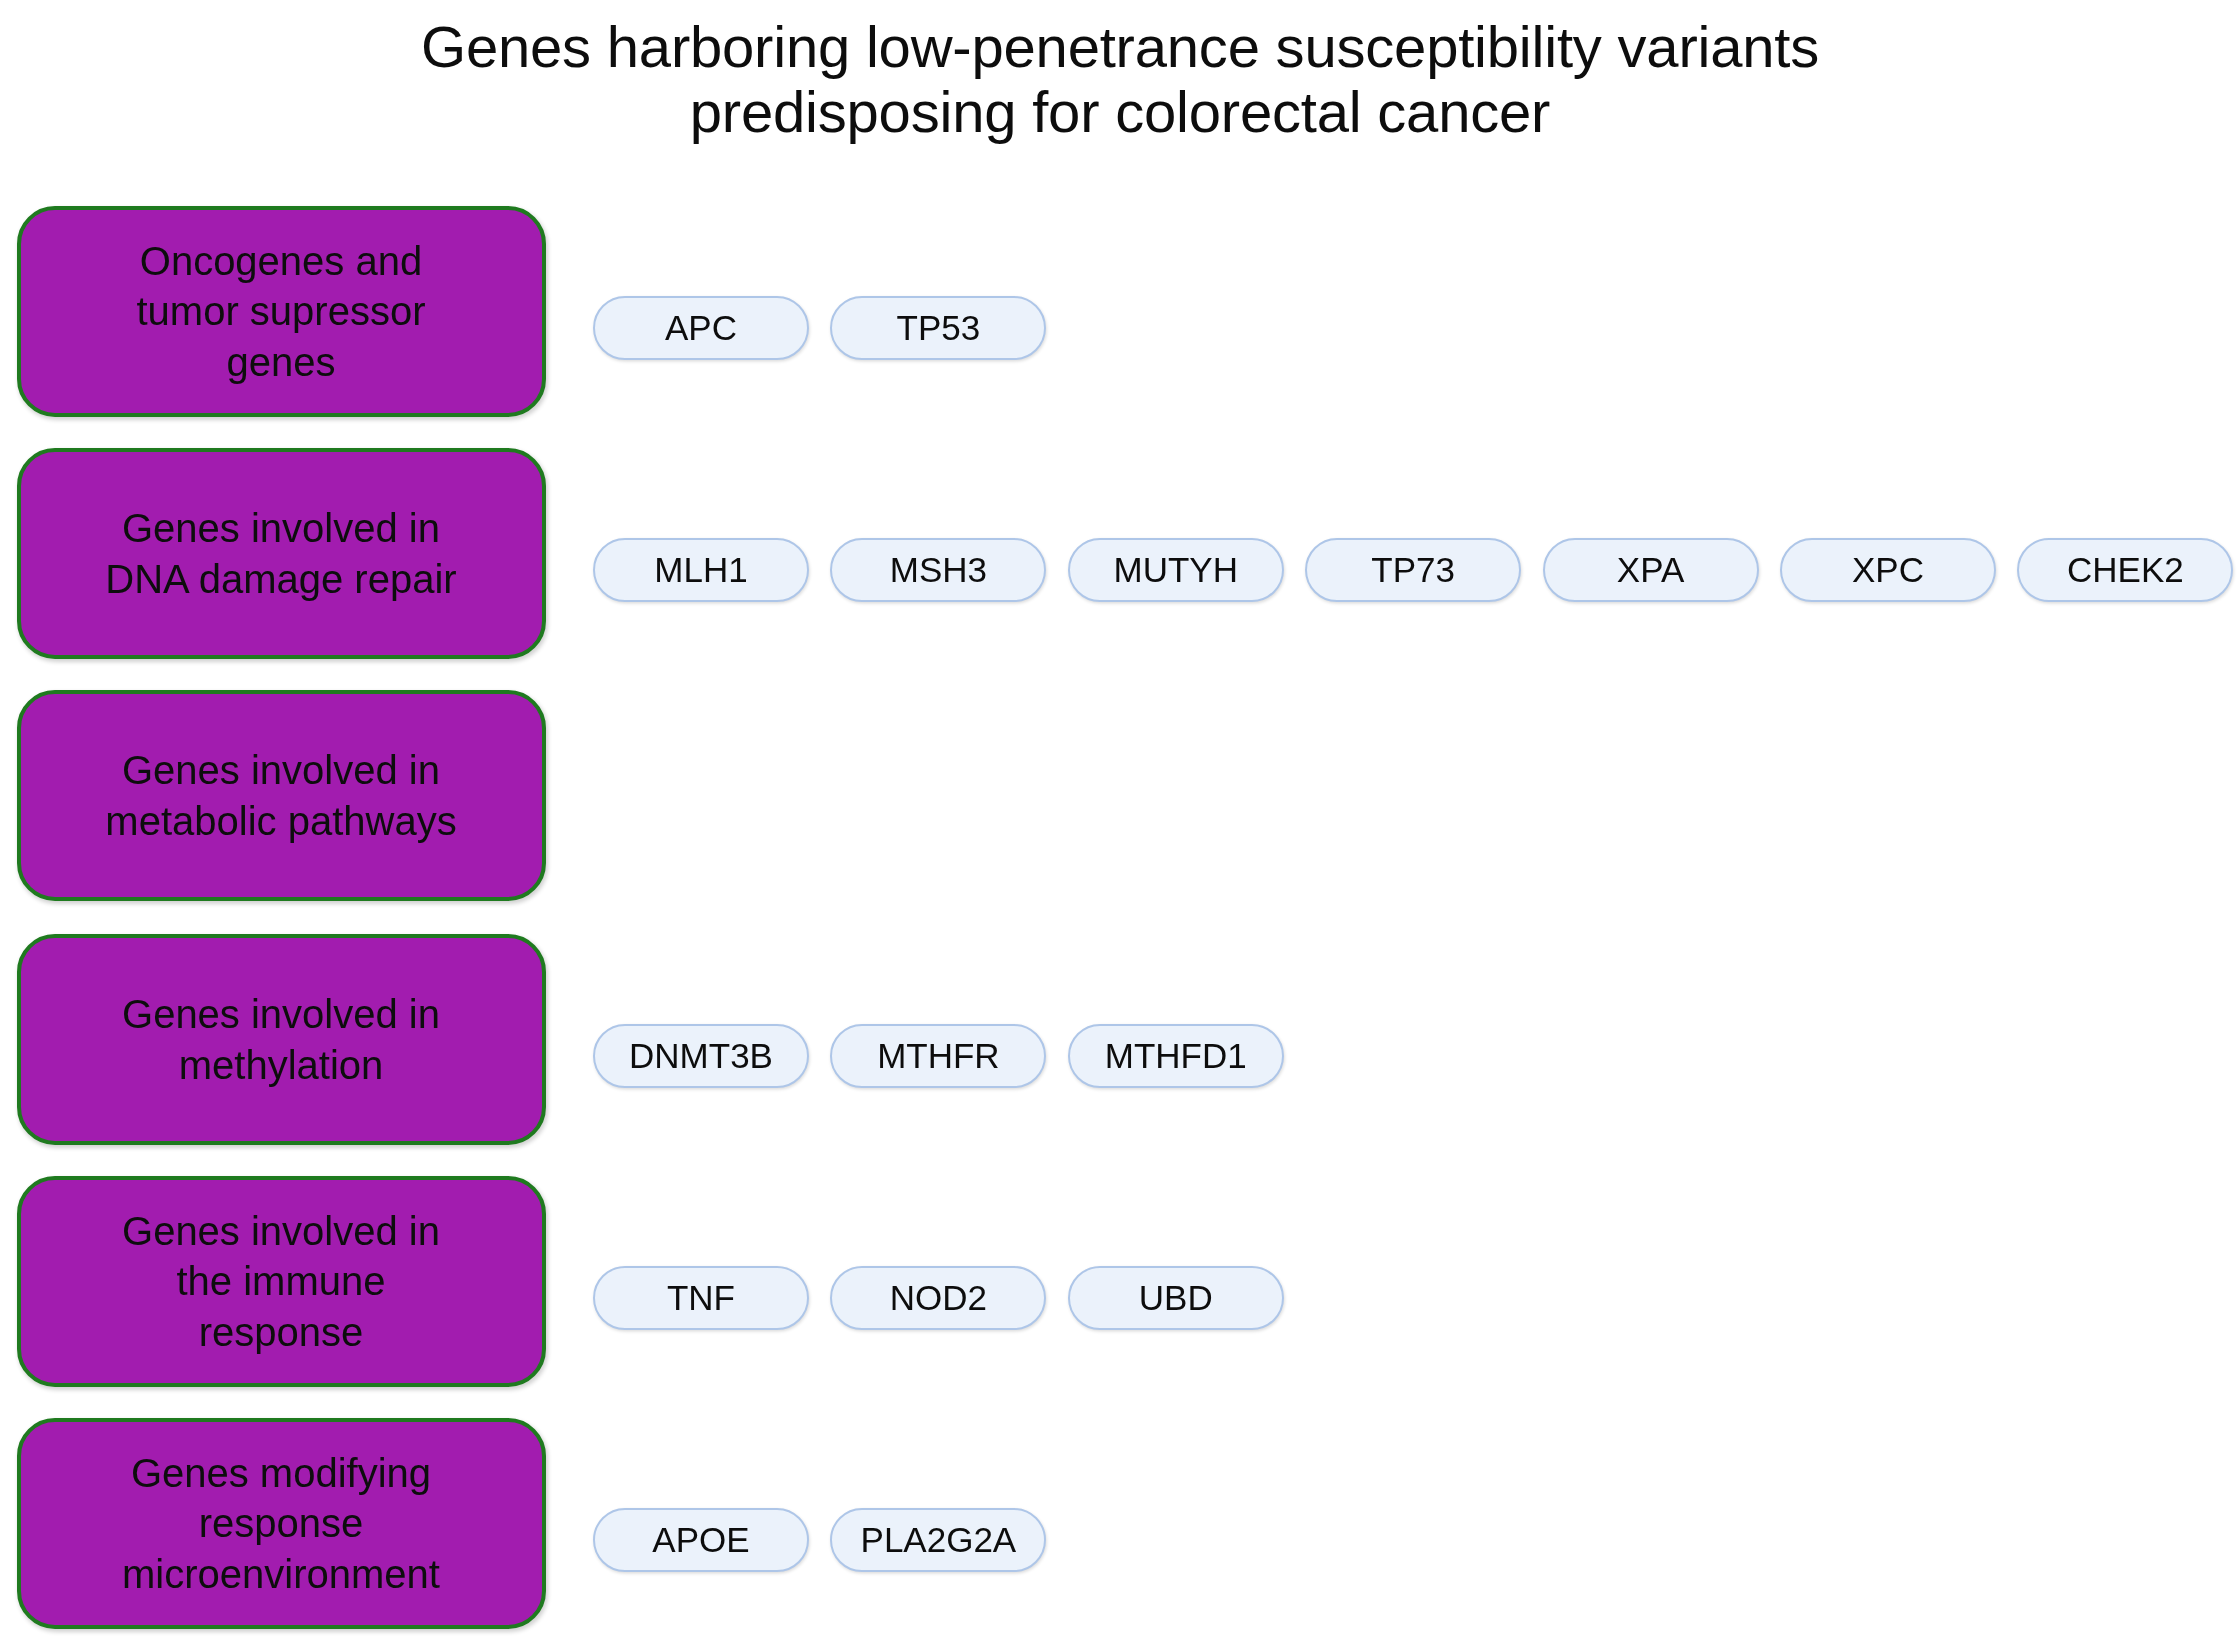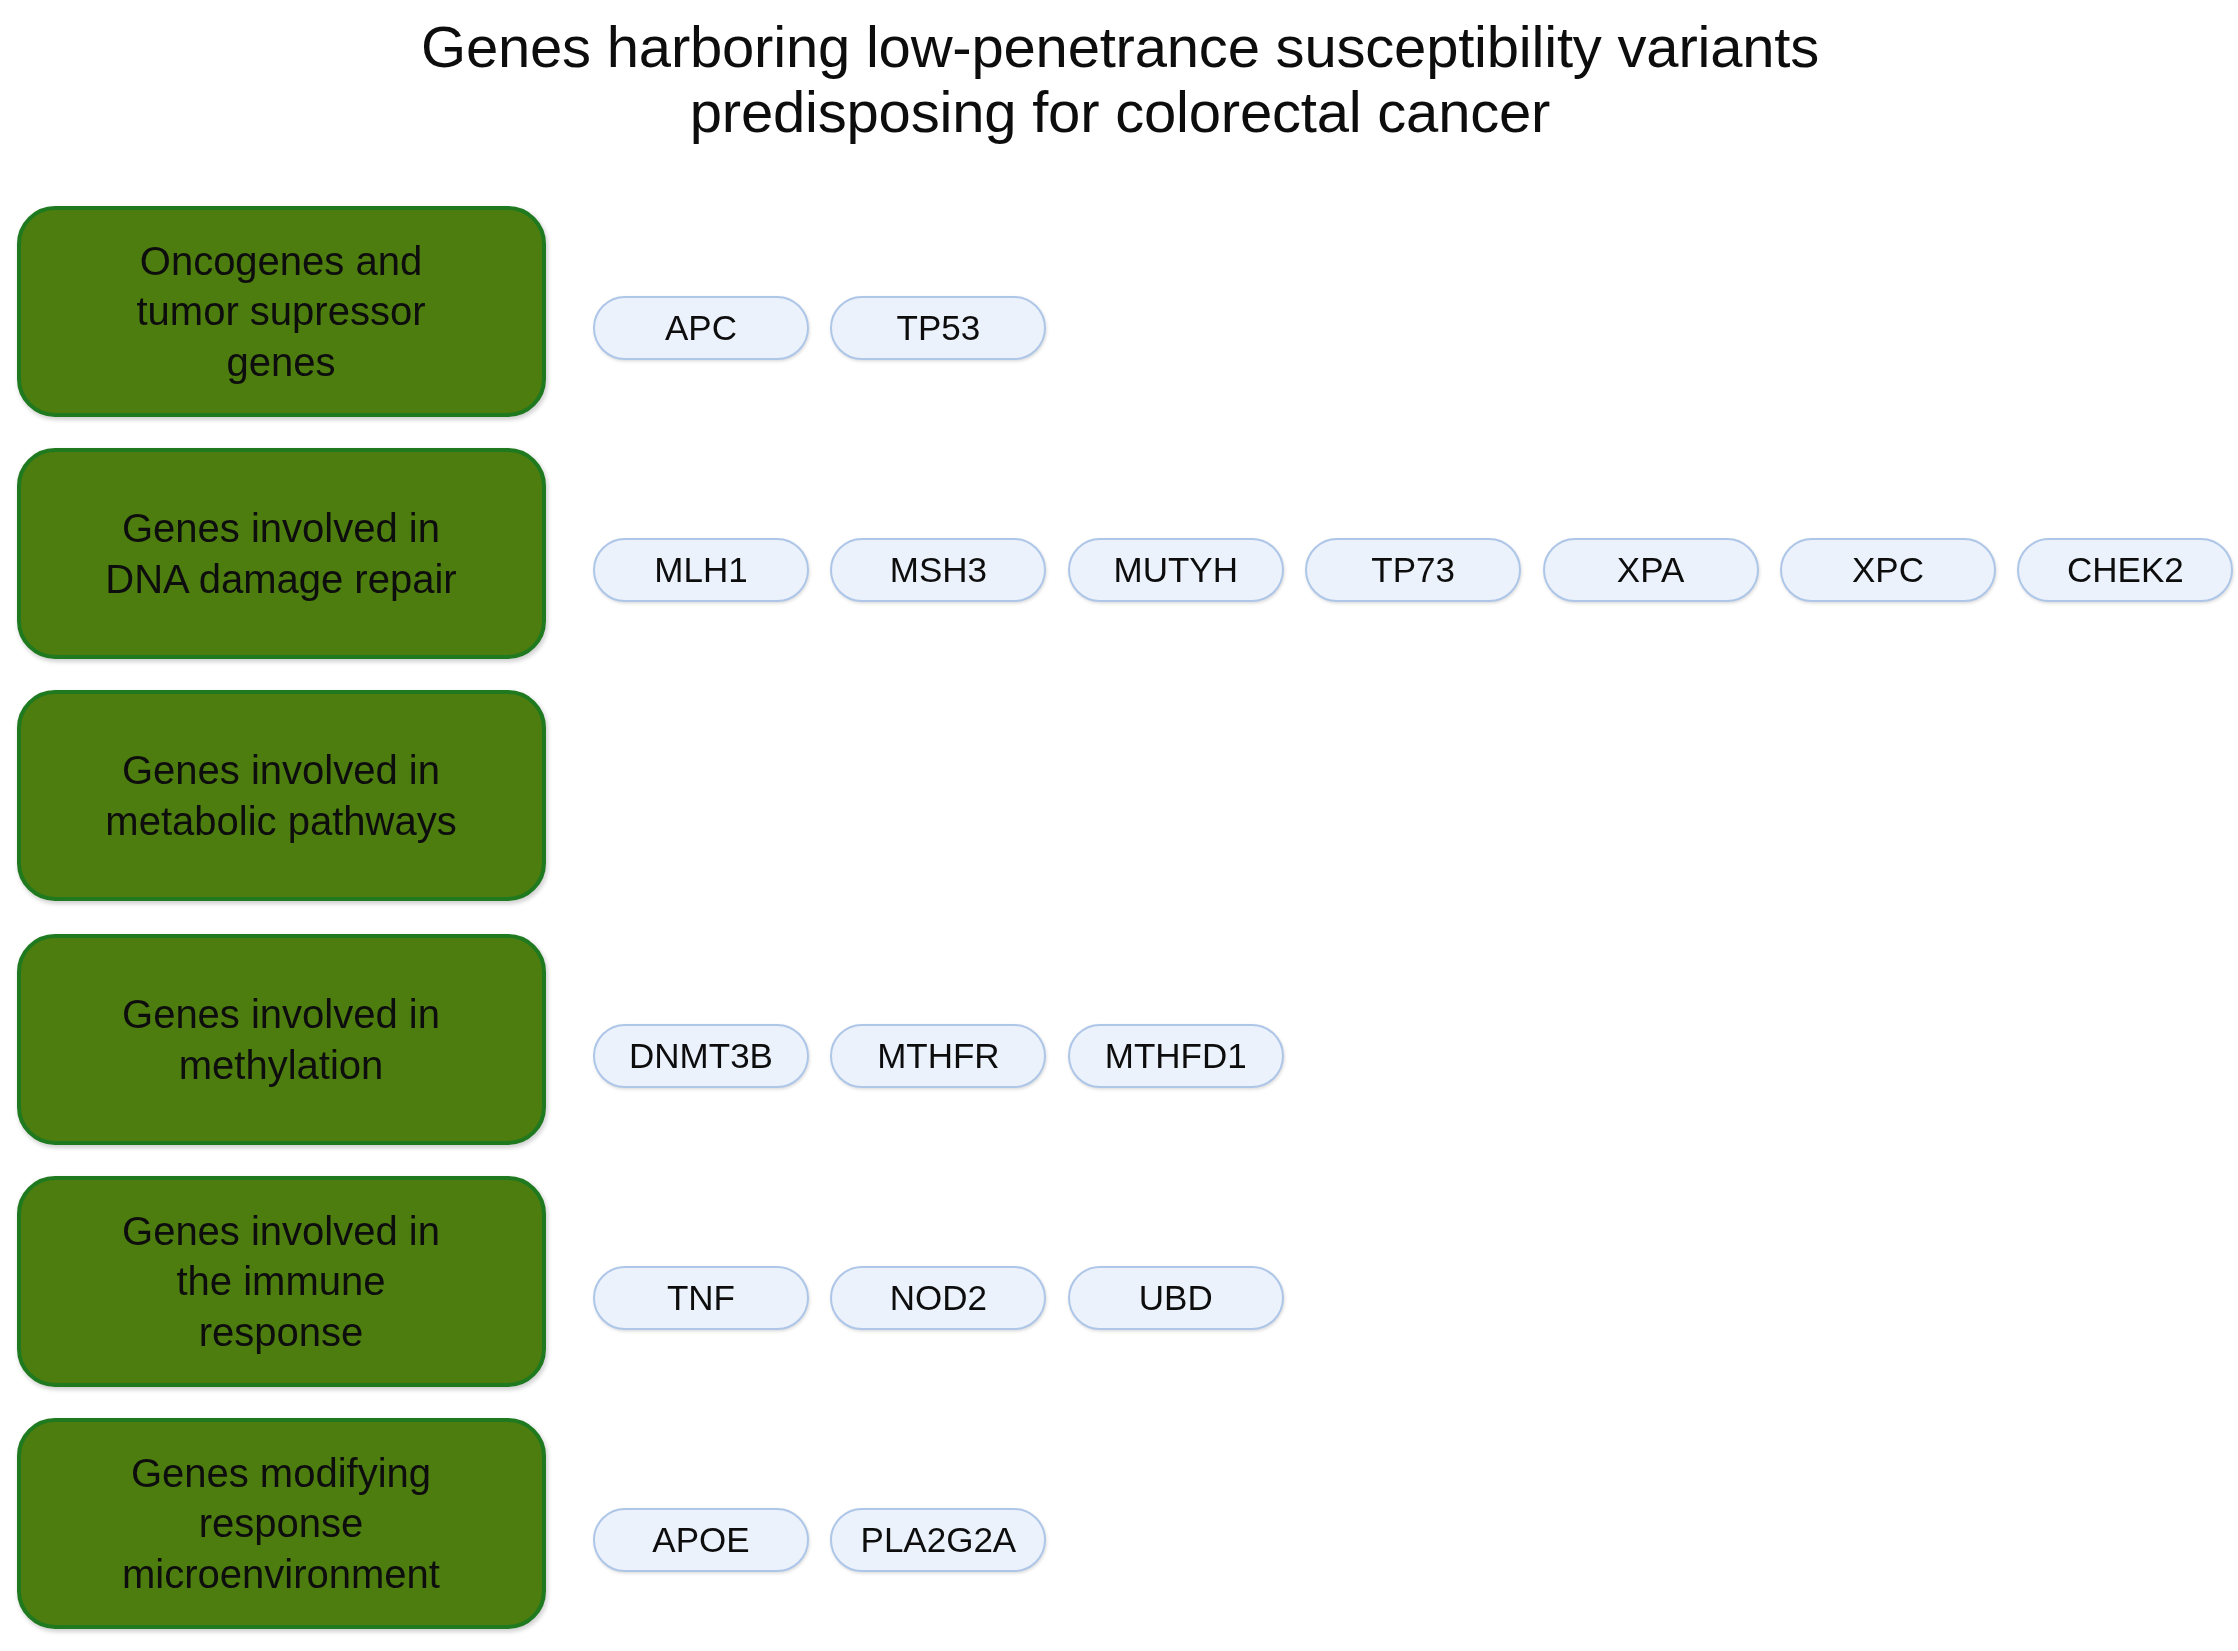--- a/index.html
+++ b/index.html
@@ -47,21 +47,21 @@
   
   .category-box {
     position: absolute;
     left: 16.5px;
     top: 0;
     width: 529px;
     height: 211px;
     box-sizing: border-box;
     border: 4.1px solid #1f7a1f;
     border-radius: 38px;
-    background: #4d7c0f;
+    background: #a21caf;
     display: flex;
     align-items: center;
     justify-content: center;
     box-shadow: 1.6px 2.5px 4.1px rgba(0,0,0,0.18);
   }
   .category-label {
     font-size: 40px;
     line-height: 1.26;
     text-align: center;
     color: #0d0d0d;

